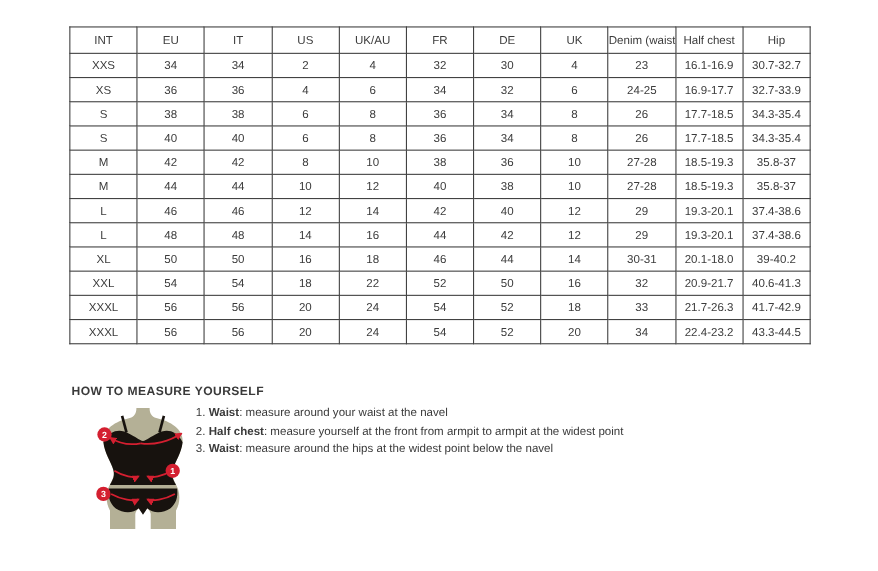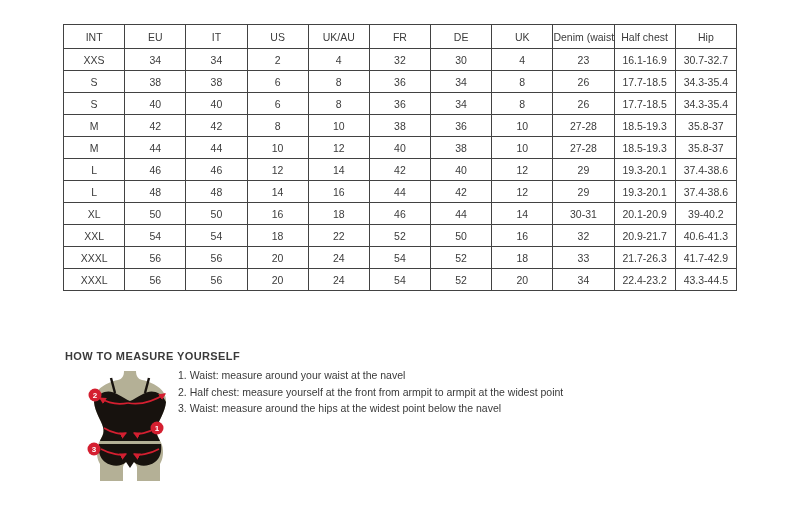--- a/index.html
+++ b/index.html
@@ -31,21 +31,21 @@
   }
   .figure-wrap{
     position:absolute;left:80px;top:370px;width:100px;height:112px;
   }
   .measure-list{
     position:absolute;left:178px;top:370px;width:420px;
     font-size:10.5px;color:#3a3a3a;
   }
   .measure-item{margin-bottom:5.5px;line-height:11px;}
   .measure-item .num{margin-right:3px;}
-  .measure-item .lbl{font-weight:normal;}
+  .measure-item .lbl{font-weight:bold;}
 </style>
 </head>
 <body>
 
 <div class="page">
 
   <table class="size-chart">
     <thead>
       <tr>
           <th>INT</th>
@@ -69,20 +69,33 @@
           <td>2</td>
           <td>4</td>
           <td>32</td>
           <td>30</td>
           <td>4</td>
           <td>23</td>
           <td>16.1-16.9</td>
           <td>30.7-32.7</td>
         </tr>
         <tr>
+          <td>XS</td>
+          <td>36</td>
+          <td>36</td>
+          <td>4</td>
+          <td>6</td>
+          <td>34</td>
+          <td>32</td>
+          <td>6</td>
+          <td>24-25</td>
+          <td>16.9-17.7</td>
+          <td>32.7-33.9</td>
+        </tr>
+        <tr>
           <td>S</td>
           <td>38</td>
           <td>38</td>
           <td>6</td>
           <td>8</td>
           <td>36</td>
           <td>34</td>
           <td>8</td>
           <td>26</td>
           <td>17.7-18.5</td>
@@ -156,21 +169,21 @@
         <tr>
           <td>XL</td>
           <td>50</td>
           <td>50</td>
           <td>16</td>
           <td>18</td>
           <td>46</td>
           <td>44</td>
           <td>14</td>
           <td>30-31</td>
-          <td>20.1-20.9</td>
+          <td>20.1-18.0</td>
           <td>39-40.2</td>
         </tr>
         <tr>
           <td>XXL</td>
           <td>54</td>
           <td>54</td>
           <td>18</td>
           <td>22</td>
           <td>52</td>
           <td>50</td>

